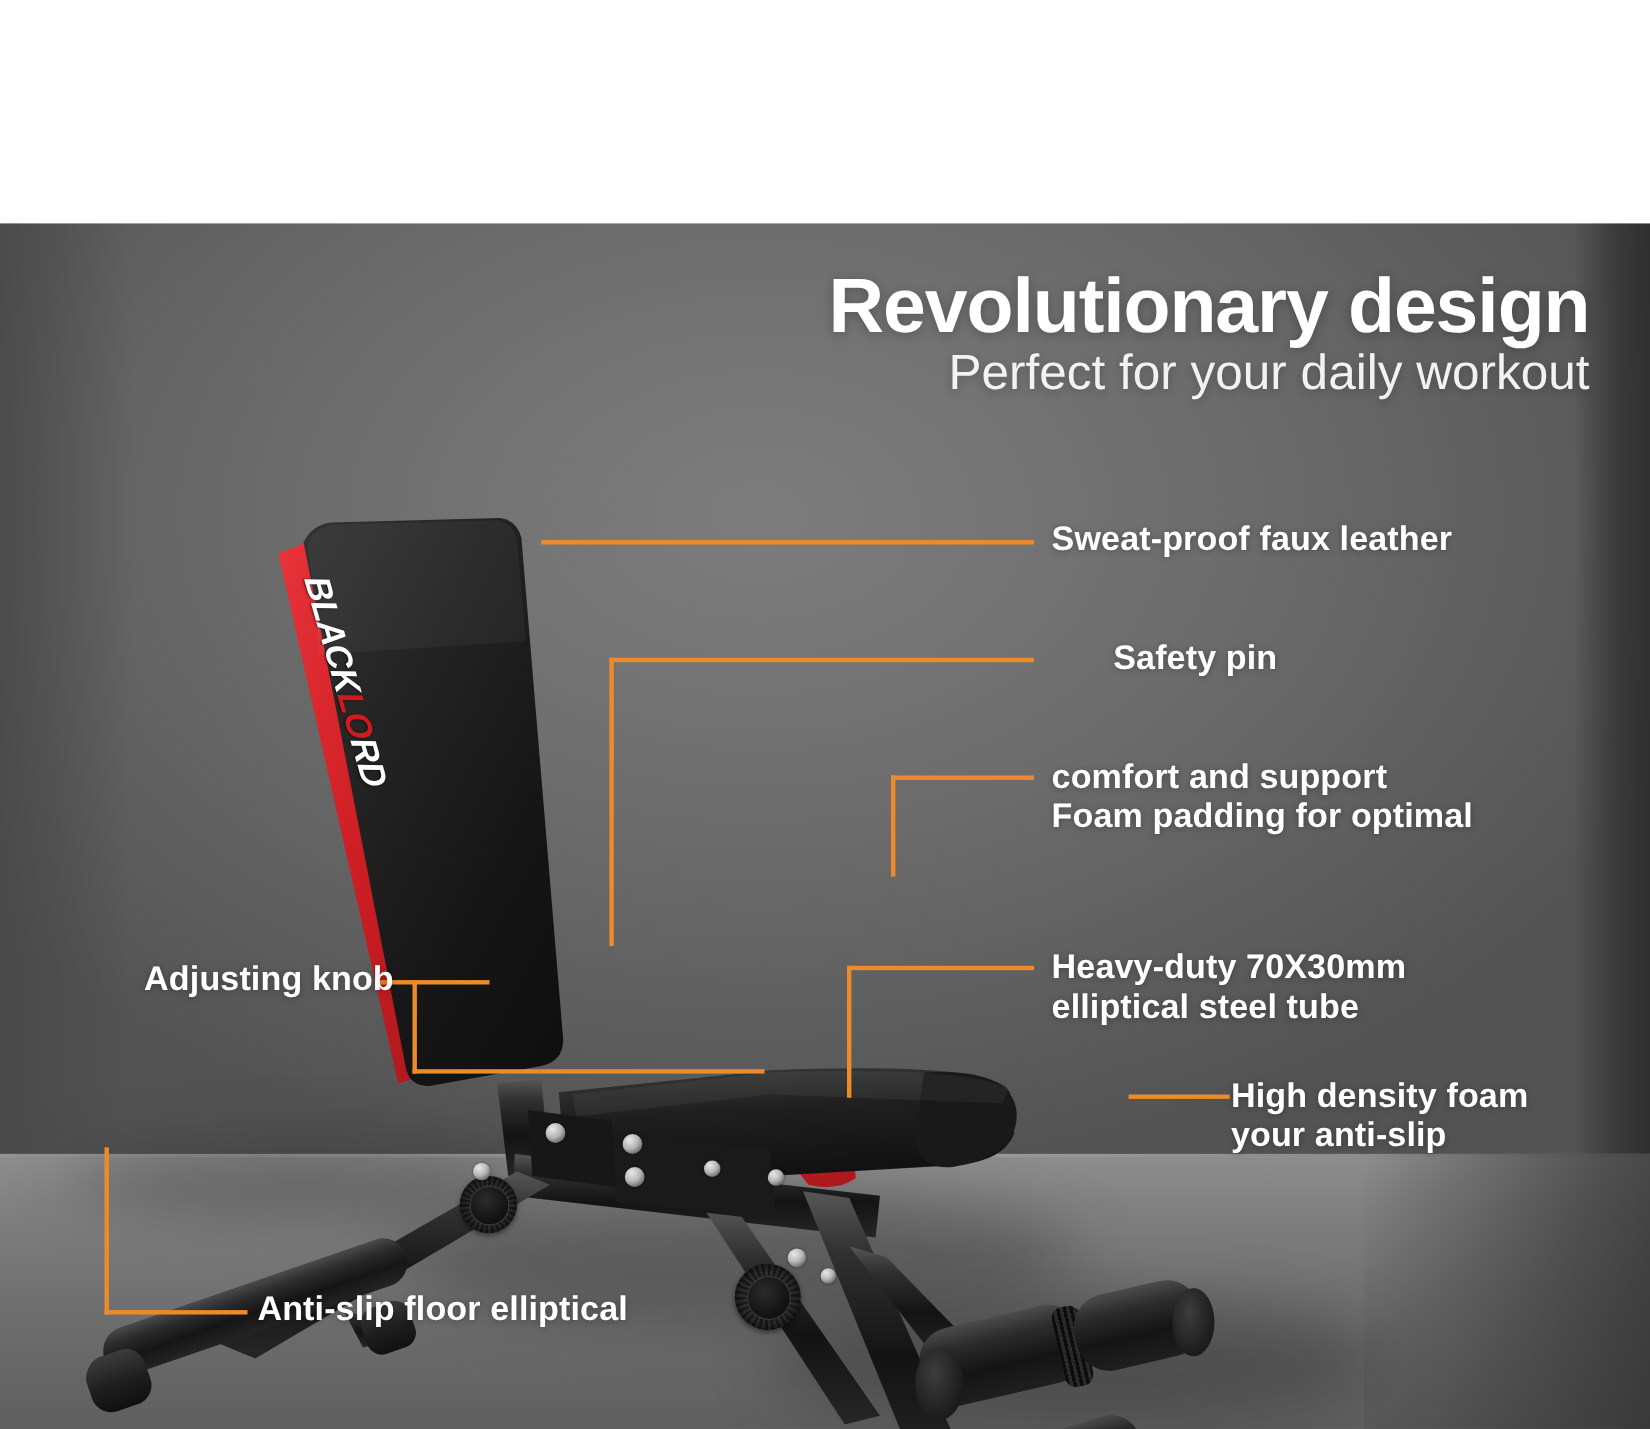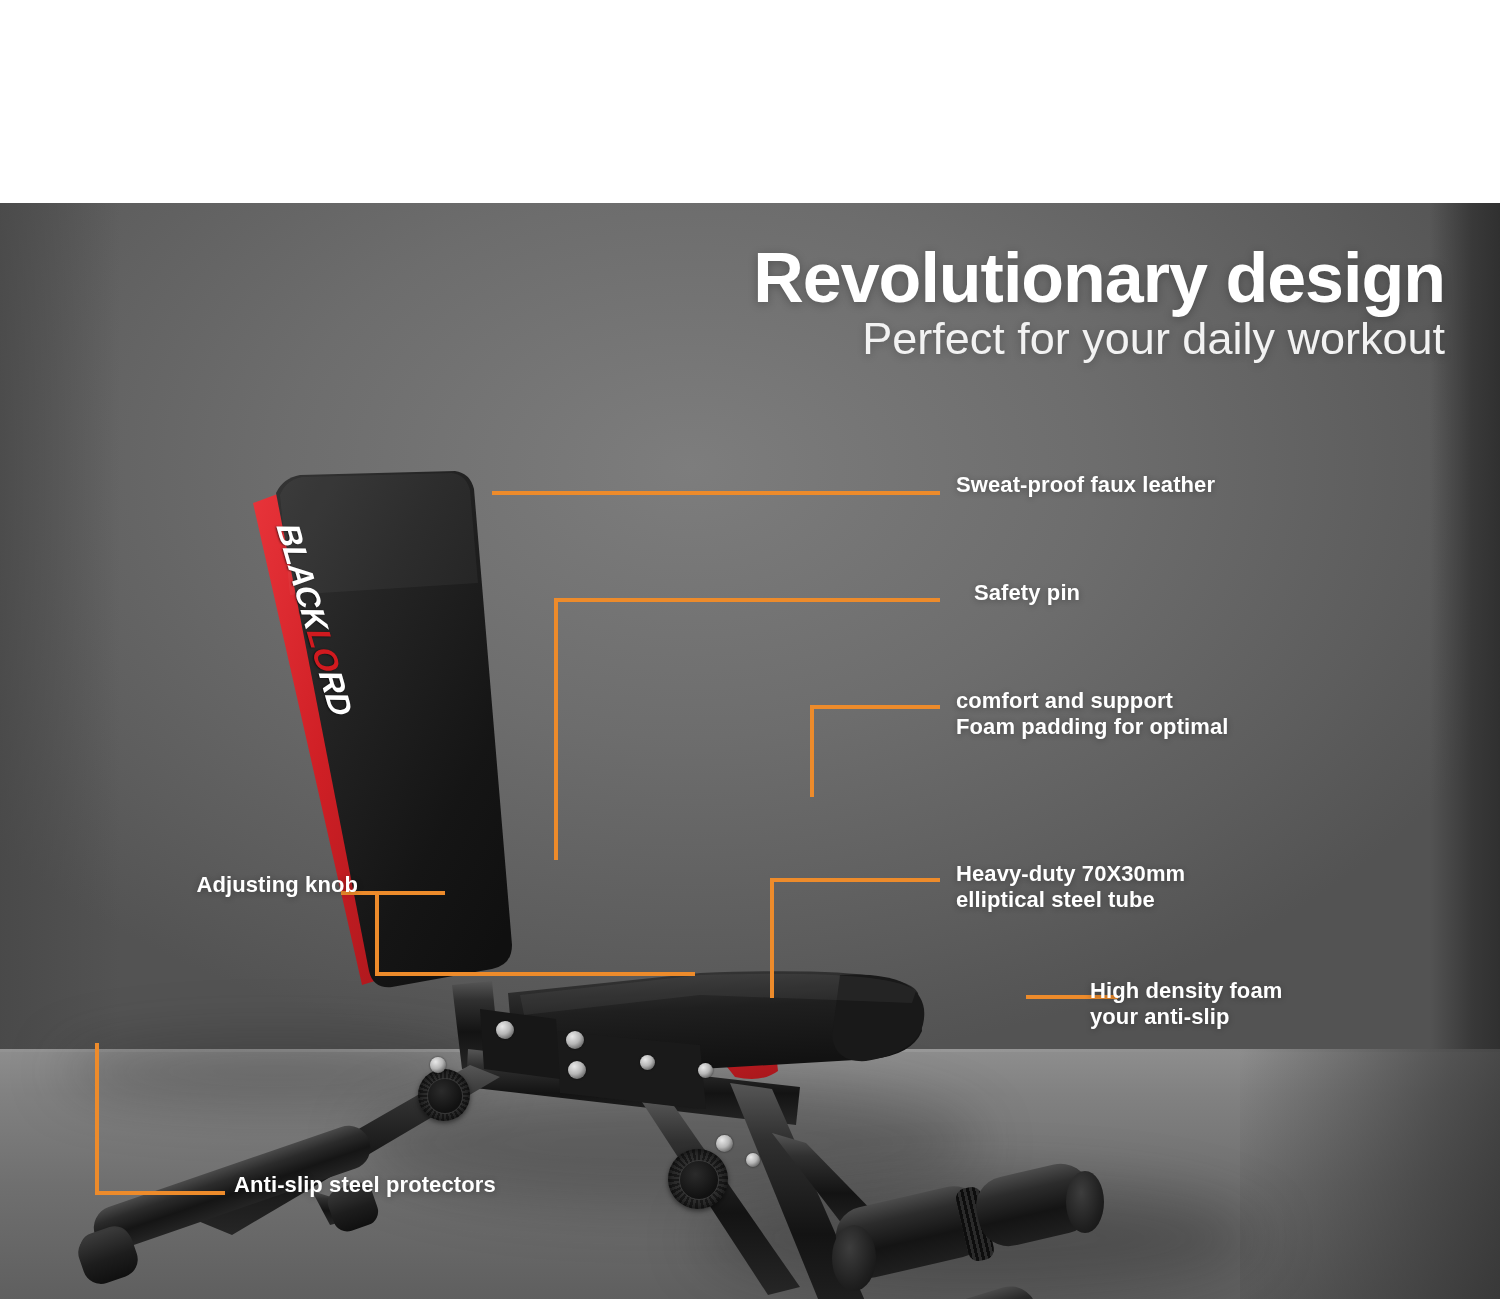--- a/index.html
+++ b/index.html
@@ -101,21 +101,21 @@
     font-weight: 400;
     color: #f2f2f2;
     white-space: nowrap;
     text-shadow: 0 2px 8px rgba(0,0,0,.22);
   }
 
   
   .callout {
     position: absolute;
     color: #ffffff;
-    font-size: 22px;
+    font-size: 31px;
     line-height: 1.17;
     font-weight: 600;
     letter-spacing: .1px;
     text-shadow: 0 1px 6px rgba(0,0,0,.30);
     z-index: 42;
   }
   .callout.left-aligned { text-align: left; }
   .callout.right-aligned { text-align: right; }
 
   
@@ -315,40 +315,40 @@
   <div class="lead v" style="left:375px; top:891px; height:85px;"></div>
   <div class="lead h" style="left:375px; top:972px; width:320px;"></div>
 
   <div class="lead v" style="left:95px; top:1043px; height:152px;"></div>
   <div class="lead h" style="left:95px; top:1191px; width:130px;"></div>
 
   <div class="callout left-aligned" style="left:956px; top:472px;">
     <div>Sweat-proof faux leather</div>
   </div>
 
-  <div class="callout left-aligned" style="left:974px; top:580px;">
+  <div class="callout left-aligned" style="left:1012px; top:580px;">
     <div>Safety pin</div>
   </div>
 
   <div class="callout left-aligned" style="left:956px; top:688px;">
     <div>comfort and support</div>
     <div>Foam padding for optimal</div>
   </div>
 
   <div class="callout left-aligned" style="left:956px; top:861px;">
     <div>Heavy-duty 70X30mm</div>
     <div>elliptical steel tube</div>
   </div>
 
-  <div class="callout left-aligned" style="left:1090px; top:978px;">
+  <div class="callout left-aligned" style="left:1119px; top:978px;">
     <div>High density foam</div>
     <div>your anti-slip</div>
   </div>
 
   <div class="callout right-aligned" style="left:0px; top:872px; width:330px;margin-left:28px;">
     <div>Adjusting knob</div>
   </div>
 
   <div class="callout left-aligned" style="left:234px; top:1172px;">
-    <div>Anti-slip steel protectors</div>
+    <div>Anti-slip floor elliptical</div>
   </div>
 
 </div>
 
 </body></html>

